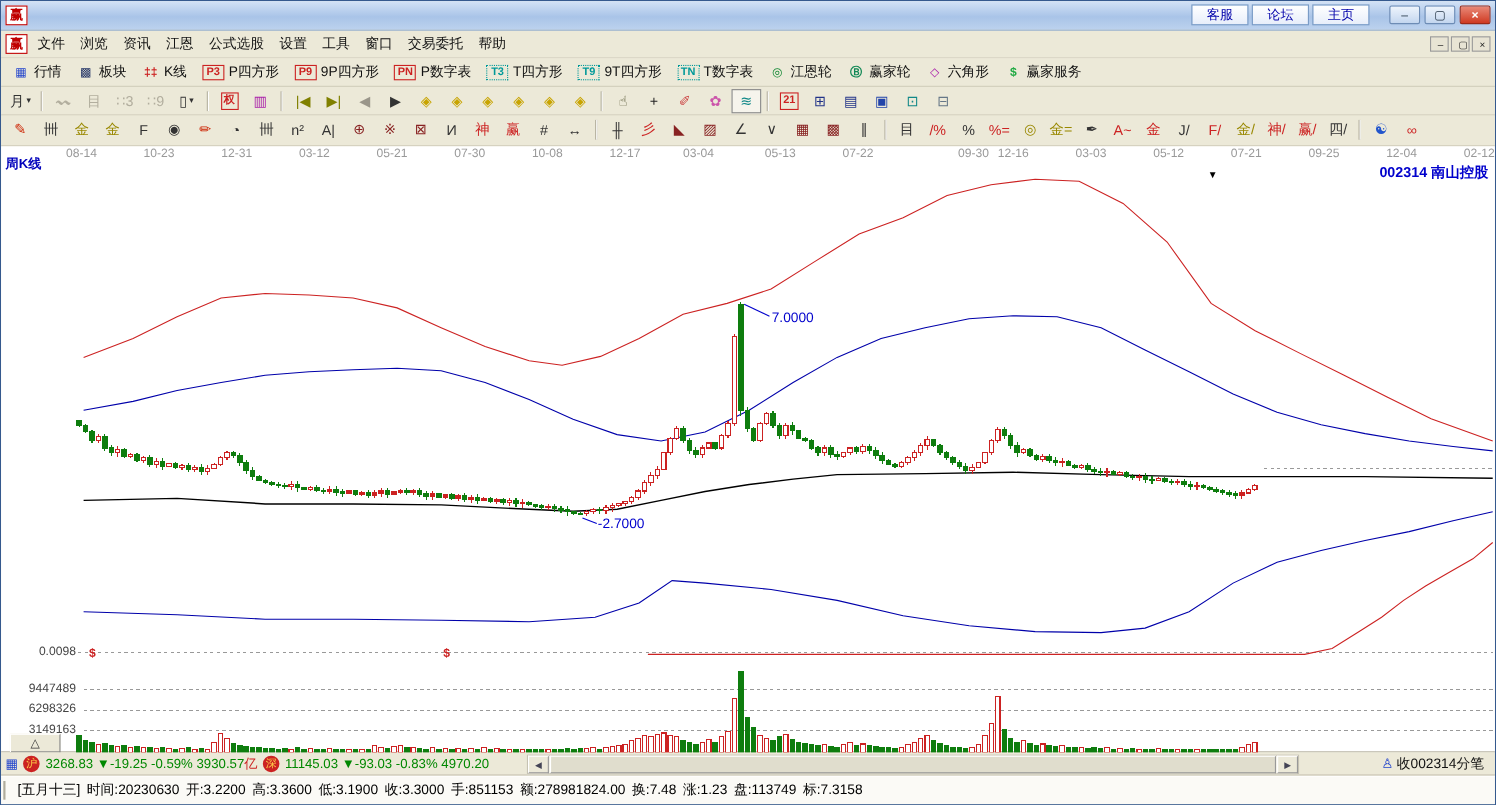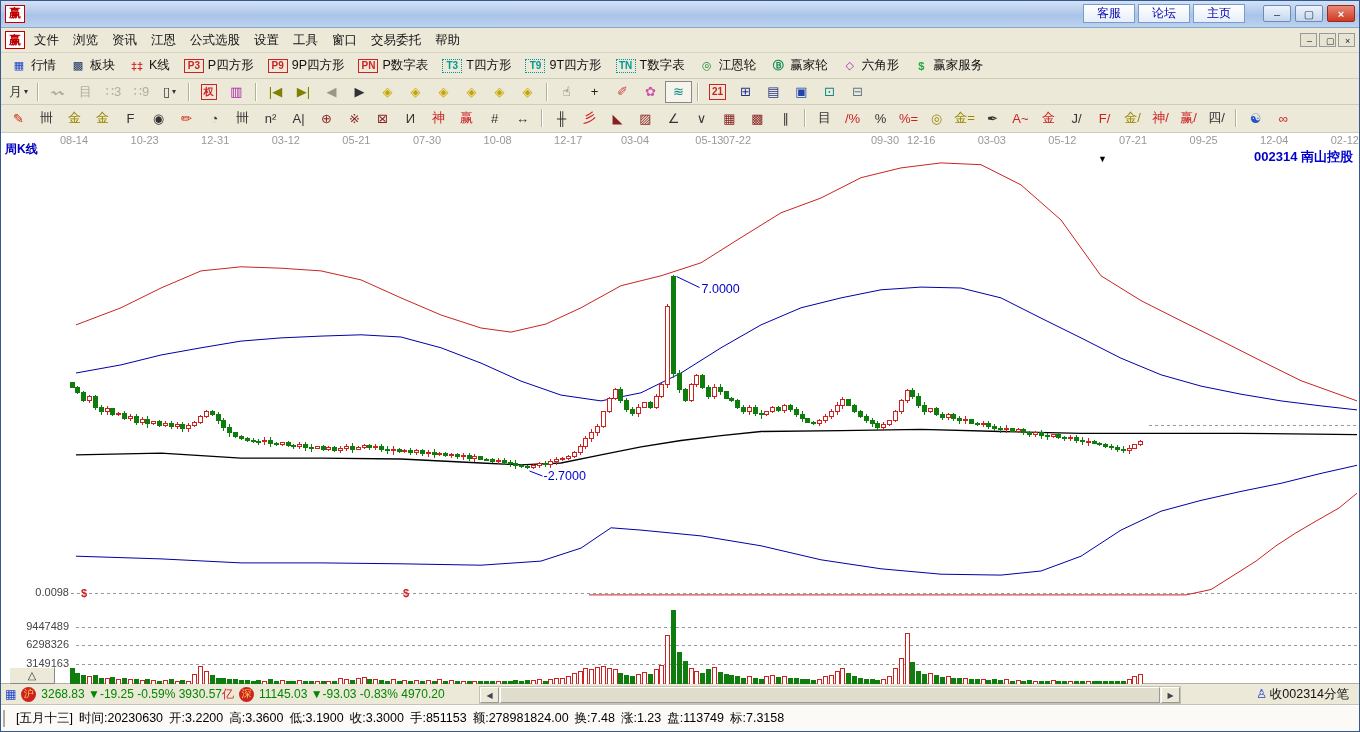--- a/index.html
+++ b/index.html
@@ -978,21 +978,21 @@
         <span class="date-tick" style="left: 73px;">08-14</span>
         <span class="date-tick" style="left: 143.6px;">10-23</span>
         <span class="date-tick" style="left: 214.2px;">12-31</span>
         <span class="date-tick" style="left: 284.8px;">03-12</span>
         <span class="date-tick" style="left: 355.4px;">05-21</span>
         <span class="date-tick" style="left: 426px;">07-30</span>
         <span class="date-tick" style="left: 496.6px;">10-08</span>
         <span class="date-tick" style="left: 567.2px;">12-17</span>
         <span class="date-tick" style="left: 601px; margin-left: 33px;">03-04</span>
         <span class="date-tick" style="left: 708.4px;">05-13</span>
-        <span class="date-tick" style="left: 736px;">07-22</span>
+        <span class="date-tick" style="left: 779px;">07-22</span>
         <span class="date-tick" style="left: 884px;">09-30</span>
         <span class="date-tick" style="left: 920.2px;">12-16</span>
         <span class="date-tick" style="left: 990.8px;">03-03</span>
         <span class="date-tick" style="left: 1061.4px;">05-12</span>
         <span class="date-tick" style="left: 1132px;">07-21</span>
         <span class="date-tick" style="left: 1202.6px;">09-25</span>
         <span class="date-tick" style="left: 1273.2px;">12-04</span>
         <span class="date-tick" style="left: 1343.8px;">02-12</span>
       </div>
     <span class="period-label">周K线</span>

